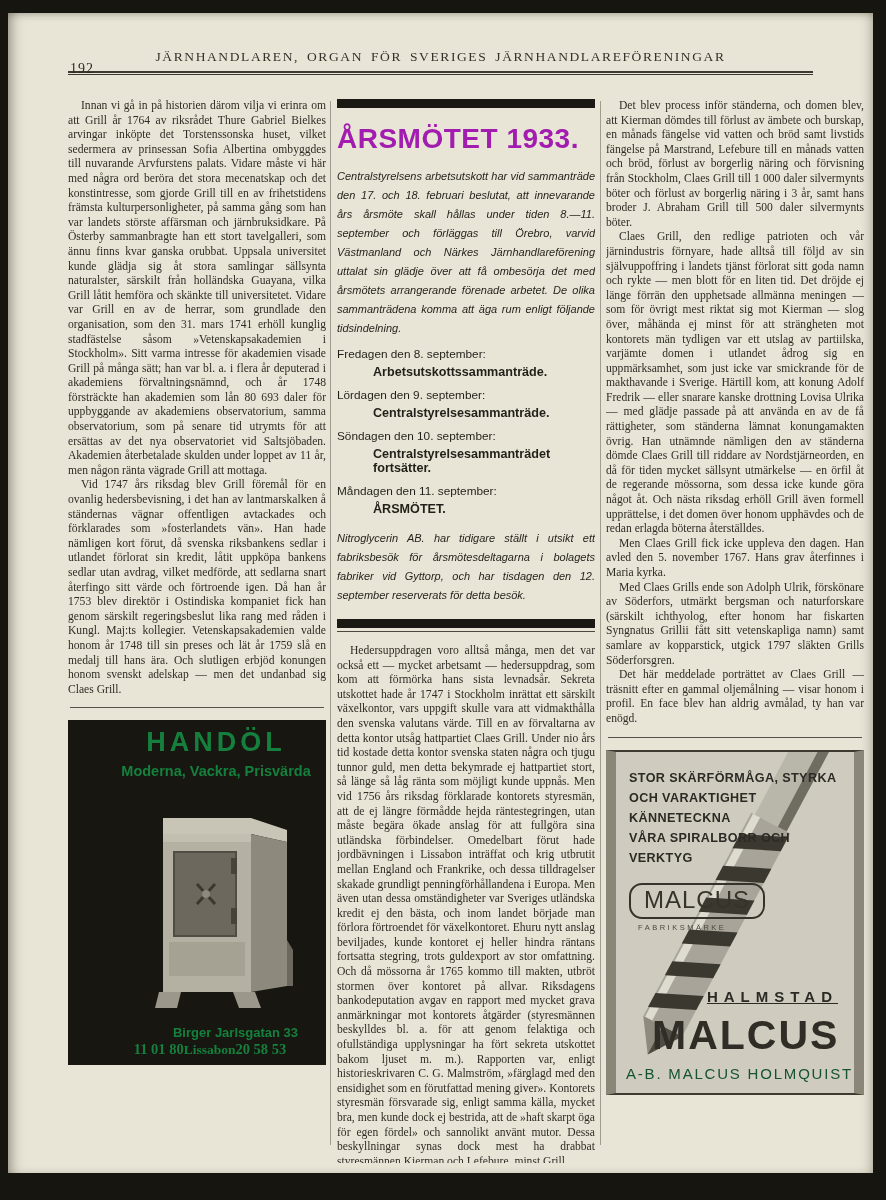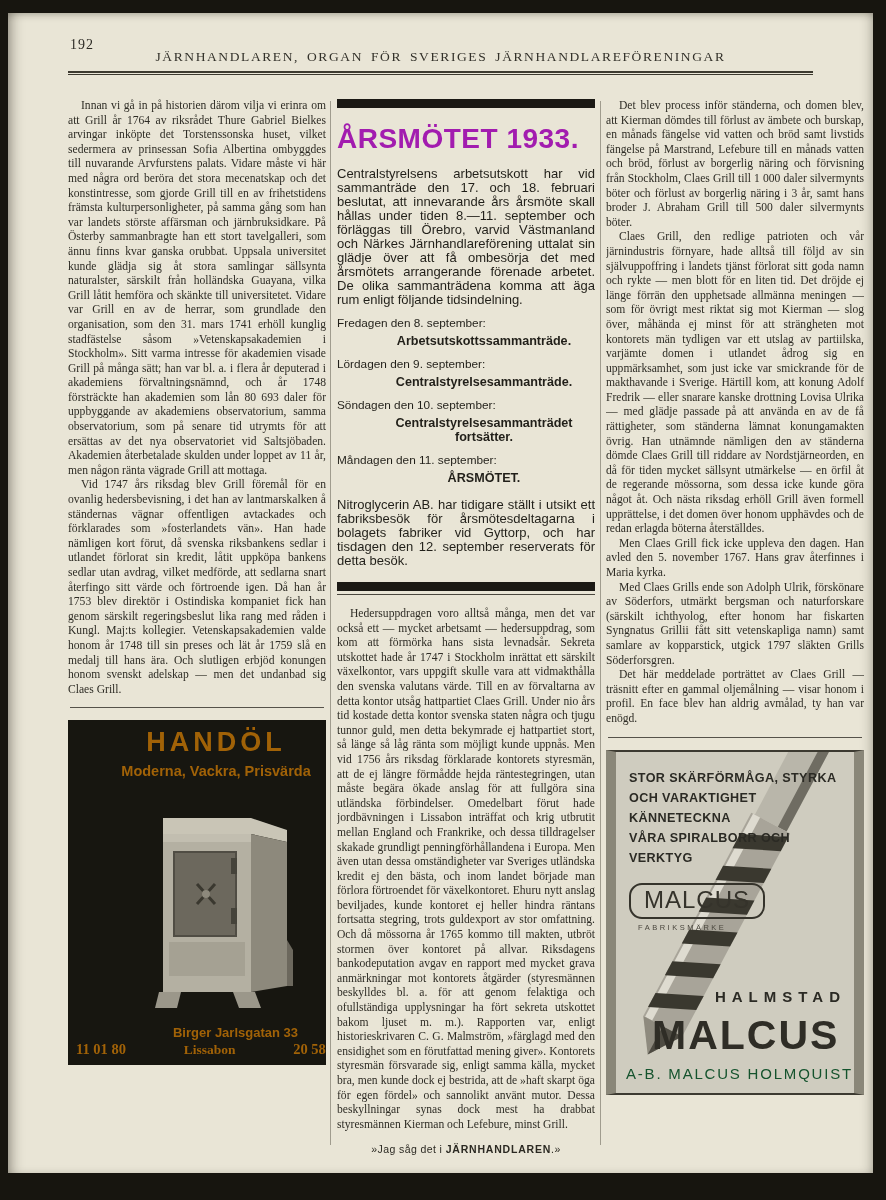--- a/index.html
+++ b/index.html
@@ -6,60 +6,60 @@
   html,body { width:886px; height:1200px; }
   body { background:#17150f; position:relative; font-family:"Liberation Serif", serif; }
   .paper {
     position:absolute; left:8px; right:13px; top:13px; bottom:27px;
     background:#e9e5d6;
     box-shadow: inset 10px 0 14px -8px rgba(40,36,26,.5), inset -8px 0 12px -7px rgba(40,36,26,.35), inset 0 6px 10px -6px rgba(40,36,26,.3);
     overflow:hidden; color:#2c2a24;
   }
   
   .masthead { position:relative; padding-top:36px; height:72px; }
-  .page-num { position:absolute; left:62px; top:24px; font-size:14px; letter-spacing:1px; }
+  .page-num { position:absolute; left:62px; top:48px; font-size:14px; letter-spacing:1px; }
   .mast-title { text-align:center; font-size:13.5px; letter-spacing:1.6px; word-spacing:3px; color:#33312a; }
   .head-rule { margin:6px 60px 0 60px; height:4px; border-top:2px solid #3d3a30; border-bottom:1px solid #3d3a30; }
   
   .cols { position:relative; margin:14px 29px 0 60px; width:796px; height:1064px; display:flex; gap:11px; }
   .vdiv { position:absolute; top:2px; bottom:18px; width:1px; background:#a09c8e; }
   .vdiv.d1 { left:262px; } .vdiv.d2 { left:532px; }
   .col { flex:1 1 0; overflow:hidden; }
   .col p.body-par { font-size:11.6px; line-height:14.6px; text-align:justify; text-indent:13px; hyphens:auto; color:#2e2c25; }
   .col-rule { border-top:1px solid #55524a; margin:10px 2px 12px 2px; }
   
   .notice { font-family:"Liberation Sans", sans-serif; color:#211f19; }
   .bar { height:9px; background:#1b1914; }
   .notice h1 { font-size:28px; font-weight:900; letter-spacing:.5px; margin:15px 0 12px 0; color:#a21caf; }
-  .notice .ntext { font-size:13px; line-height:14px; text-align:justify; hyphens:auto; }
+  .notice .ntext { font-size:11px; line-height:19px; text-align:justify; hyphens:auto;font-style:italic; }
   .sched { margin-top:9px; }
   .sched .day { font-size:11.8px; margin-top:9px; }
-  .sched .event { font-size:12.6px; font-weight:700; margin:4px 0 0 36px;text-align:center; }
+  .sched .event { font-size:12.6px; font-weight:700; margin:4px 0 0 36px; }
   .notice .note { margin-top:13px; }
   .notice .bar.bottom { margin-top:14px; }
   .notice .thin { border-top:1.5px solid #4a473e; margin-top:3px; }
   .after-box { margin-top:12px; }
   
   .slogan { margin-top:11px; text-align:center; font-family:"Liberation Sans", sans-serif; font-size:10.5px; color:#2b2922; letter-spacing:.4px; }
   .slogan b { font-weight:900; letter-spacing:.8px; }
   
-  .handol { background:#171610; color:#a16207; width:296px; height:345px; margin:0 auto; display:flex; flex-direction:column; font-family:"Liberation Sans", sans-serif; }
+  .handol { background:#171610; color:#15803d; width:296px; height:345px; margin:0 auto; display:flex; flex-direction:column; font-family:"Liberation Sans", sans-serif;align-items:center; }
   .handol .h-title { text-align:center; font-size:27px; font-weight:900; letter-spacing:4px; padding-top:7px; }
   .handol .h-sub { text-align:center; font-size:14.5px; font-weight:700; margin-top:5px; }
   .handol .h-img { flex:1 1 0; display:flex; align-items:center; justify-content:center; }
   .handol .h-addr { text-align:center; font-size:13px; font-weight:700;padding-left:39px; }
   .handol .h-row { display:flex; justify-content:space-between; align-items:baseline; padding:1px 20px 7px 8px; font-size:14.5px; font-weight:700;font-family:Liberation Serif, serif; }
   .handol .h-city { font-size:13.5px; }
   
   .malcus { position:relative; background:#cfccbf; height:345px; border-left:10px solid #8a8779; border-right:10px solid #8a8779; border-top:2px solid #3c3a31; border-bottom:2px solid #3c3a31; overflow:hidden; font-family:"Liberation Sans", sans-serif; color:#2b2a24;margin-top:10px; }
   .malcus .head { position:relative; z-index:2; padding:16px 10px 0 13px; font-size:12.6px; font-weight:700; letter-spacing:.4px; line-height:1.6; }
   .malcus .logo-badge { position:relative; z-index:2; display:inline-block; margin:15px 0 0 13px; border:2.5px solid #35332b; border-radius:13px; padding:1px 13px 3px 13px; font-size:24px; letter-spacing:1px; color:#35332b; }
   .malcus .logo-cap { position:relative; z-index:2; margin:4px 0 0 22px; font-size:7.5px; letter-spacing:2.5px; color:#4a473e; }
   .malcus svg.drill { position:absolute; left:0; top:0; z-index:1; }
-  .malcus .m-city { position:absolute; z-index:2; right:8px; bottom:88px; font-size:15px; font-weight:700; letter-spacing:6px; }
+  .malcus .m-city { position:absolute; z-index:2; right:16px; bottom:88px; font-size:15px; font-weight:700; letter-spacing:6px;text-decoration:underline; }
   .malcus .m-brand { position:absolute; z-index:2; left:36px; bottom:34px; font-size:41px; font-weight:900; letter-spacing:2px; color:#2f2d26; }
   .malcus .m-co { position:absolute; z-index:2; left:10px; bottom:11px; font-size:15px; letter-spacing:1.8px; color:#14532d; }
 </style>
 </head>
 <body>
 
 <div class="paper">
 
   <div class="masthead">
     <span class="page-num">192</span>

